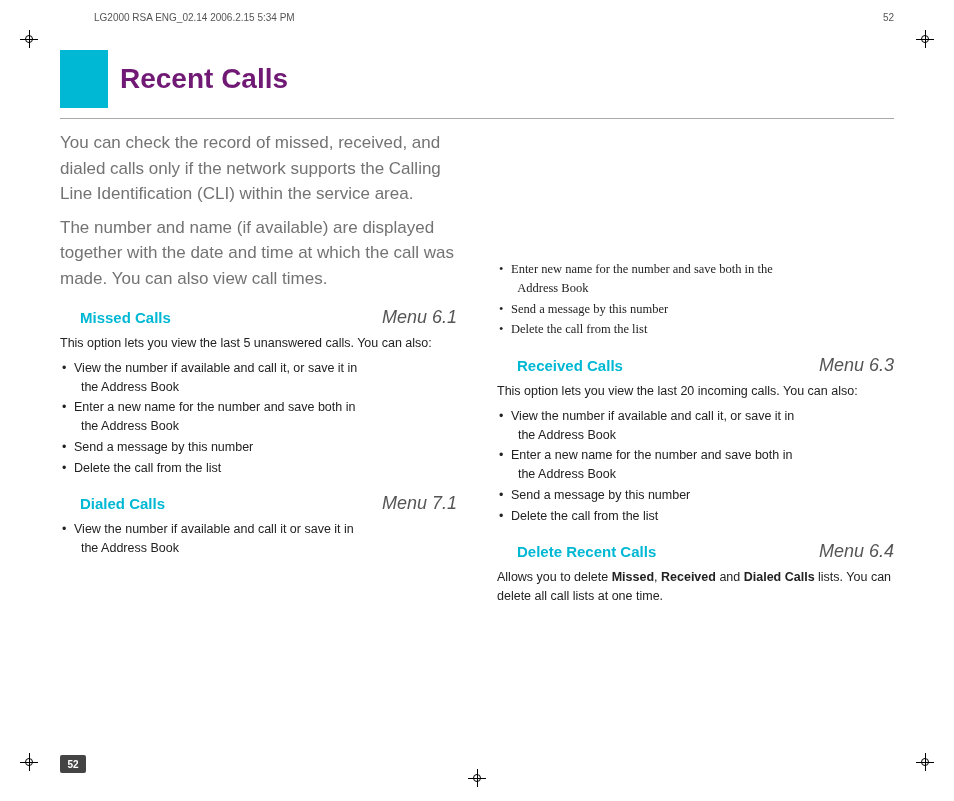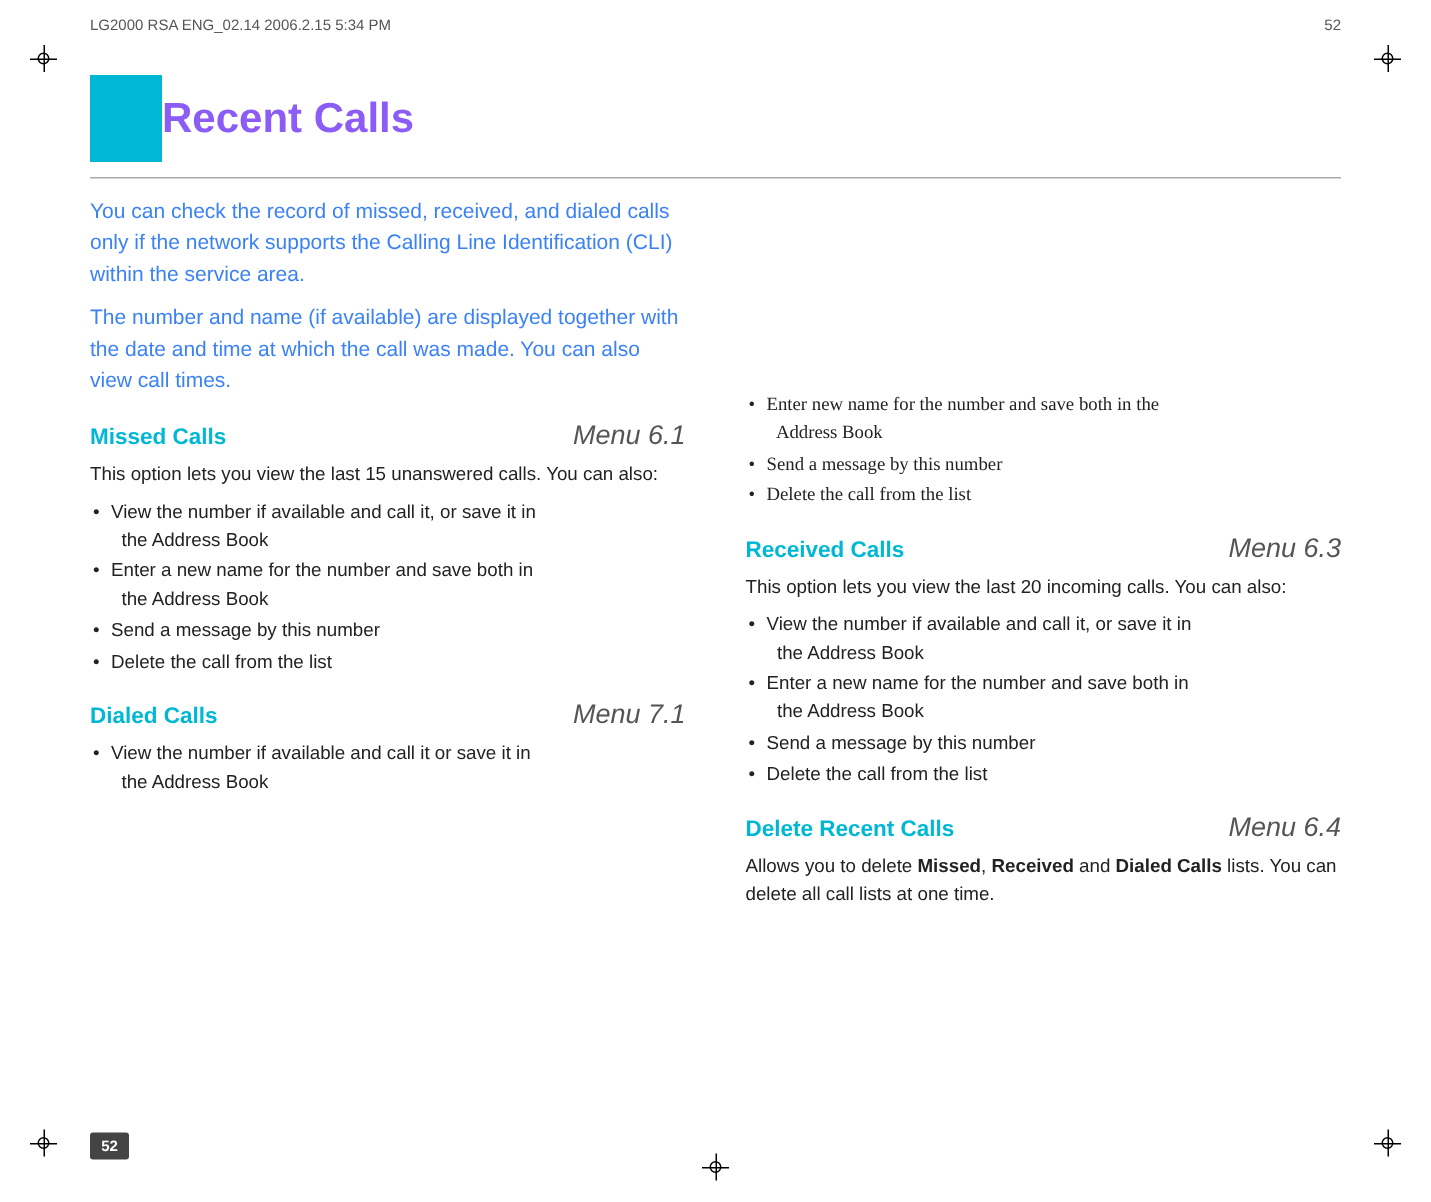--- a/index.html
+++ b/index.html
@@ -60,21 +60,22 @@
     .cyan-block {
       width: 48px;
       height: 58px;
       background: #00b8d4;
       margin-right: 0;
     }
 
     .page-title {
       font-size: 28px;
       font-weight: bold;
-      color: #8b5cf6;
+      color: #701a75;
+      padding-left: 12px;
       line-height: 58px;
     }
 
     
     .title-rule {
       position: absolute;
       top: 118px;
       left: 60px;
       right: 60px;
       height: 1px;
@@ -95,39 +96,40 @@
     .col-left {
       flex: 1;
     }
 
     .col-right {
       flex: 1;
     }
 
     
     .intro-para {
-      font-size: 14px;
+      font-size: 17px;
       line-height: 1.5;
-      color: #3b82f6;
+      color: #737373;
       margin-bottom: 8px;
     }
 
     
     .section-heading-row {
       display: flex;
       justify-content: space-between;
       align-items: baseline;
       margin-top: 16px;
       margin-bottom: 6px;
     }
 
     .section-title {
       font-size: 15px;
       font-weight: bold;
       color: #00b8d4;
+      margin-left: 20px;
     }
 
     .menu-ref {
       font-size: 18px;
       font-style: italic;
       color: #555;
     }
 
     .section-body {
       font-size: 12.5px;
@@ -195,20 +197,21 @@
       right: 60px;
       font-size: 10px;
       color: #555;
       display: flex;
       align-items: center;
       gap: 4px;
     }
 
     .top-header-text .title-text {
       flex: 1;
+      margin-left: 34px;
     }
 
     .top-header-text .page-num {
       font-size: 10px;
     }
   </style>
 </head>
 <body>
 
 <div class="top-header-text">
@@ -241,21 +244,21 @@
   <div class="col-left">
 
     <p class="intro-para">You can check the record of missed, received, and dialed calls only if the network supports the Calling Line Identification (CLI) within the service area.</p>
     <p class="intro-para">The number and name (if available) are displayed together with the date and time at which the call was made. You can also view call times.</p>
 
     <div class="section-heading-row">
       <span class="section-title">Missed Calls</span>
       <span class="menu-ref">Menu 6.1</span>
     </div>
     <div class="section-body">
-      This option lets you view the last 15 unanswered calls. You can also:
+      This option lets you view the last 5 unanswered calls. You can also:
     </div>
     <ul class="bullet-list">
       <li>View the number if available and call it, or save it in<br>&nbsp;&nbsp;the Address Book</li>
       <li>Enter a new name for the number and save both in<br>&nbsp;&nbsp;the Address Book</li>
       <li>Send a message by this number</li>
       <li>Delete the call from the list</li>
     </ul>
 
     <div class="section-heading-row">
       <span class="section-title">Dialed Calls</span>

